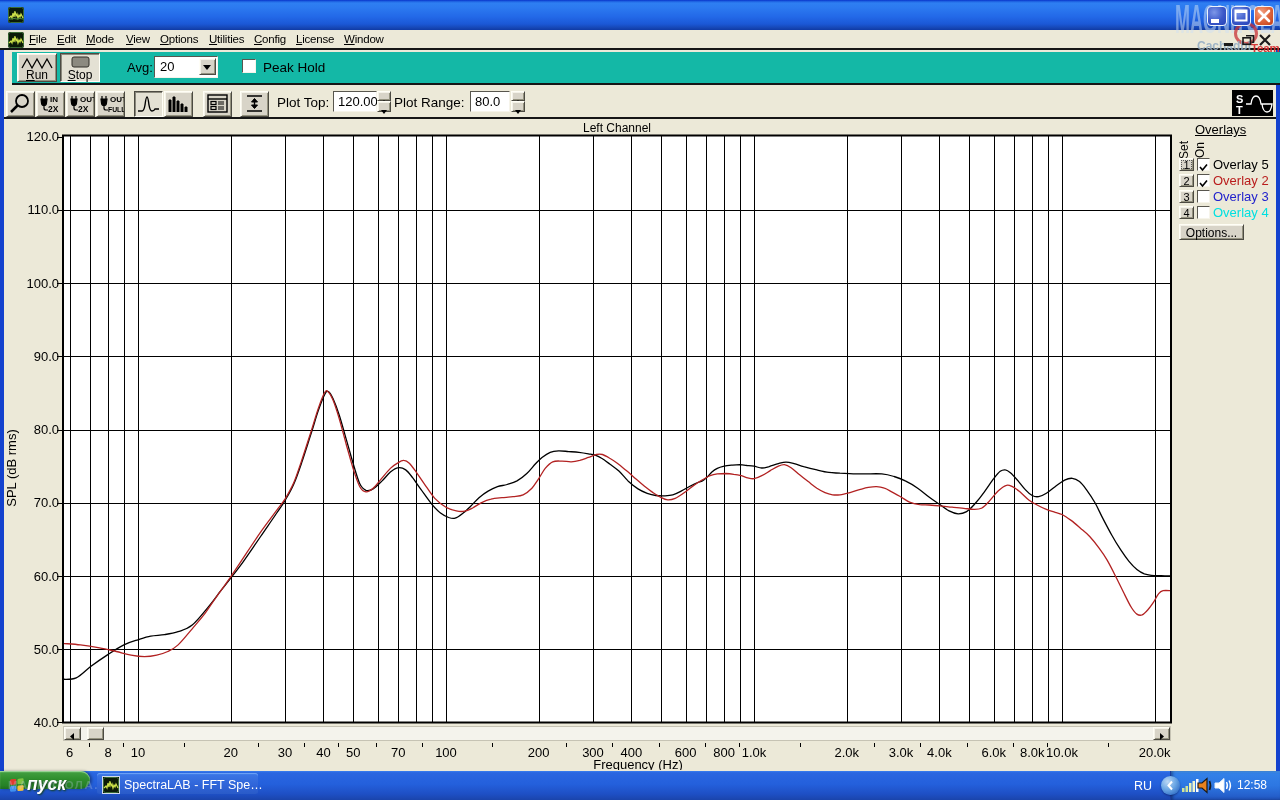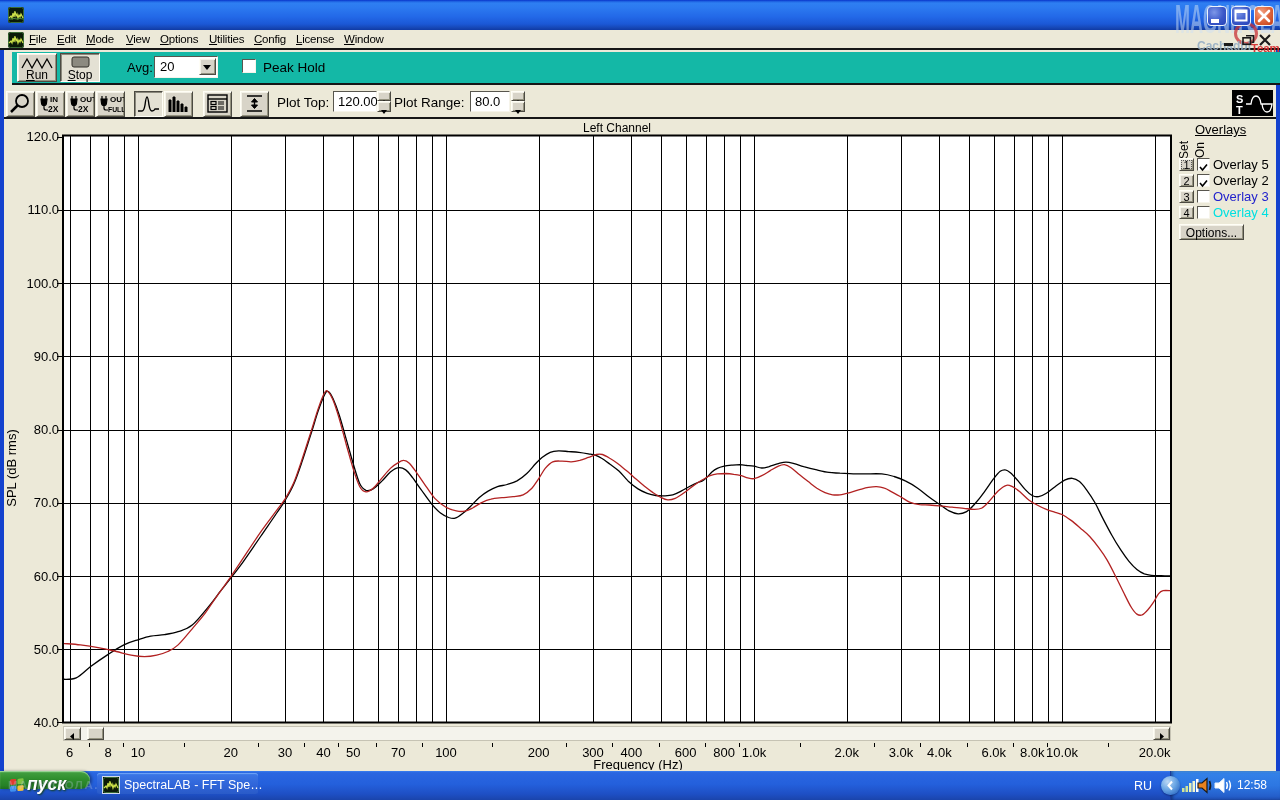--- a/index.html
+++ b/index.html
@@ -95,21 +95,21 @@
 <div class="sunk" style="position:absolute;left:1197px;top:158px;width:13px;height:13px;"><svg width="11" height="11">
       <path d="M2,5 L4.5,8 L9,2.5" fill="none" stroke="#000" stroke-width="1.6"></path>
     </svg></div>
 <div style="position:absolute;left:1213px;top:157px;font-size:13px;color:#000000;">Overlay 5</div>
 <div class="btn3d raised" style="left:1179px;top:174px;width:15px;height:13px;">
     <div style="position:absolute;left:0;top:0;width:13px;text-align:center;font-size:11px;">2</div>
   </div>
 <div class="sunk" style="position:absolute;left:1197px;top:174px;width:13px;height:13px;"><svg width="11" height="11">
       <path d="M2,5 L4.5,8 L9,2.5" fill="none" stroke="#000" stroke-width="1.6"></path>
     </svg></div>
-<div style="position:absolute;left:1213px;top:173px;font-size:13px;color:#000000;">Overlay 2</div>
+<div style="position:absolute;left:1213px;top:173px;font-size:13px;color:#b91c1c;">Overlay 2</div>
 <div class="btn3d raised" style="left:1179px;top:190px;width:15px;height:13px;">
     <div style="position:absolute;left:0;top:0;width:13px;text-align:center;font-size:11px;">3</div>
   </div>
 <div class="sunk" style="position:absolute;left:1197px;top:190px;width:13px;height:13px;"></div>
 <div style="position:absolute;left:1213px;top:189px;font-size:13px;color:#2222cc;">Overlay 3</div>
 <div class="btn3d raised" style="left:1179px;top:206px;width:15px;height:13px;">
     <div style="position:absolute;left:0;top:0;width:13px;text-align:center;font-size:11px;">4</div>
   </div>
 <div class="sunk" style="position:absolute;left:1197px;top:206px;width:13px;height:13px;"></div>
 <div style="position:absolute;left:1213px;top:205px;font-size:13px;color:#00e0e0;">Overlay 4</div>

